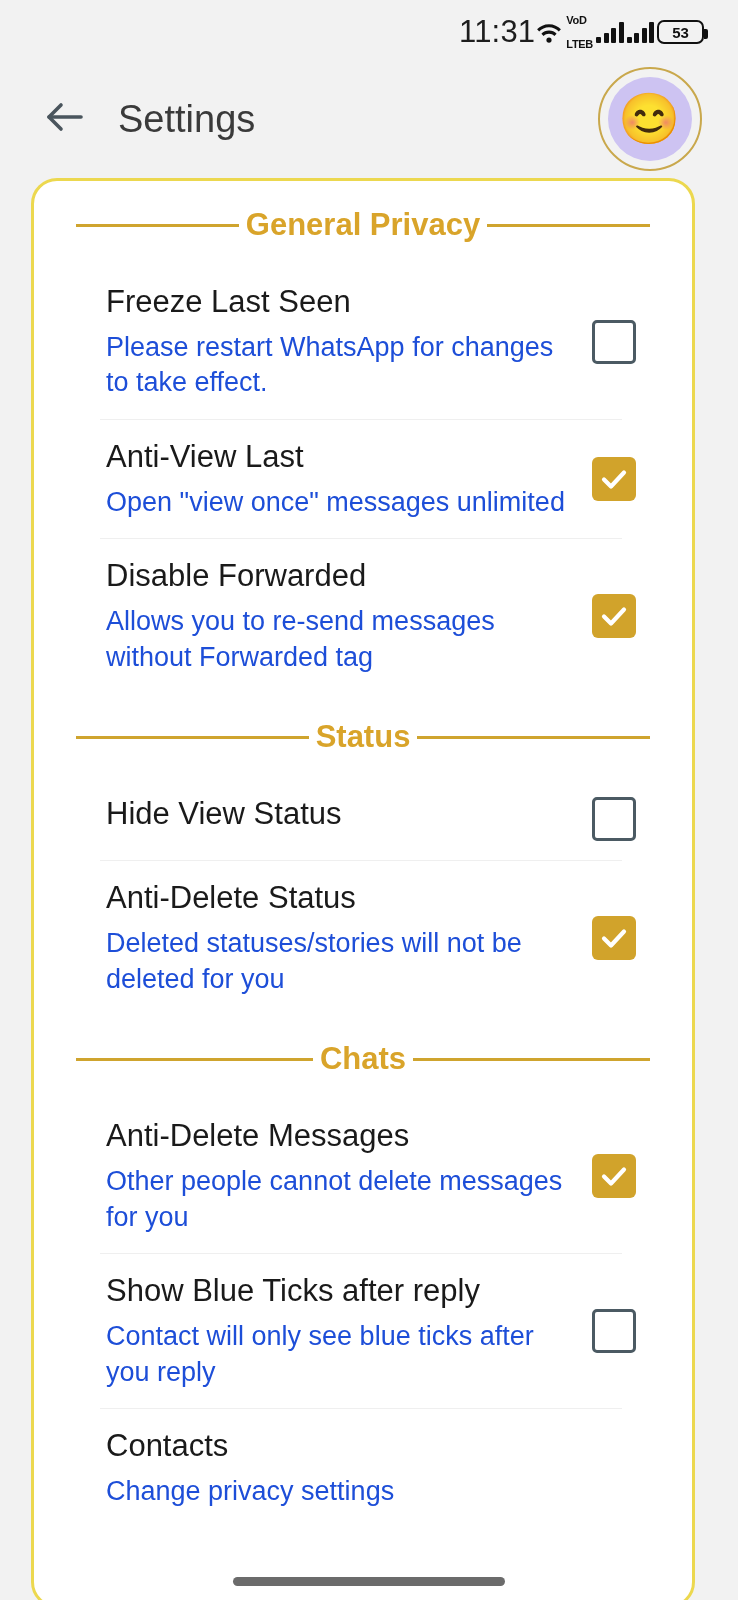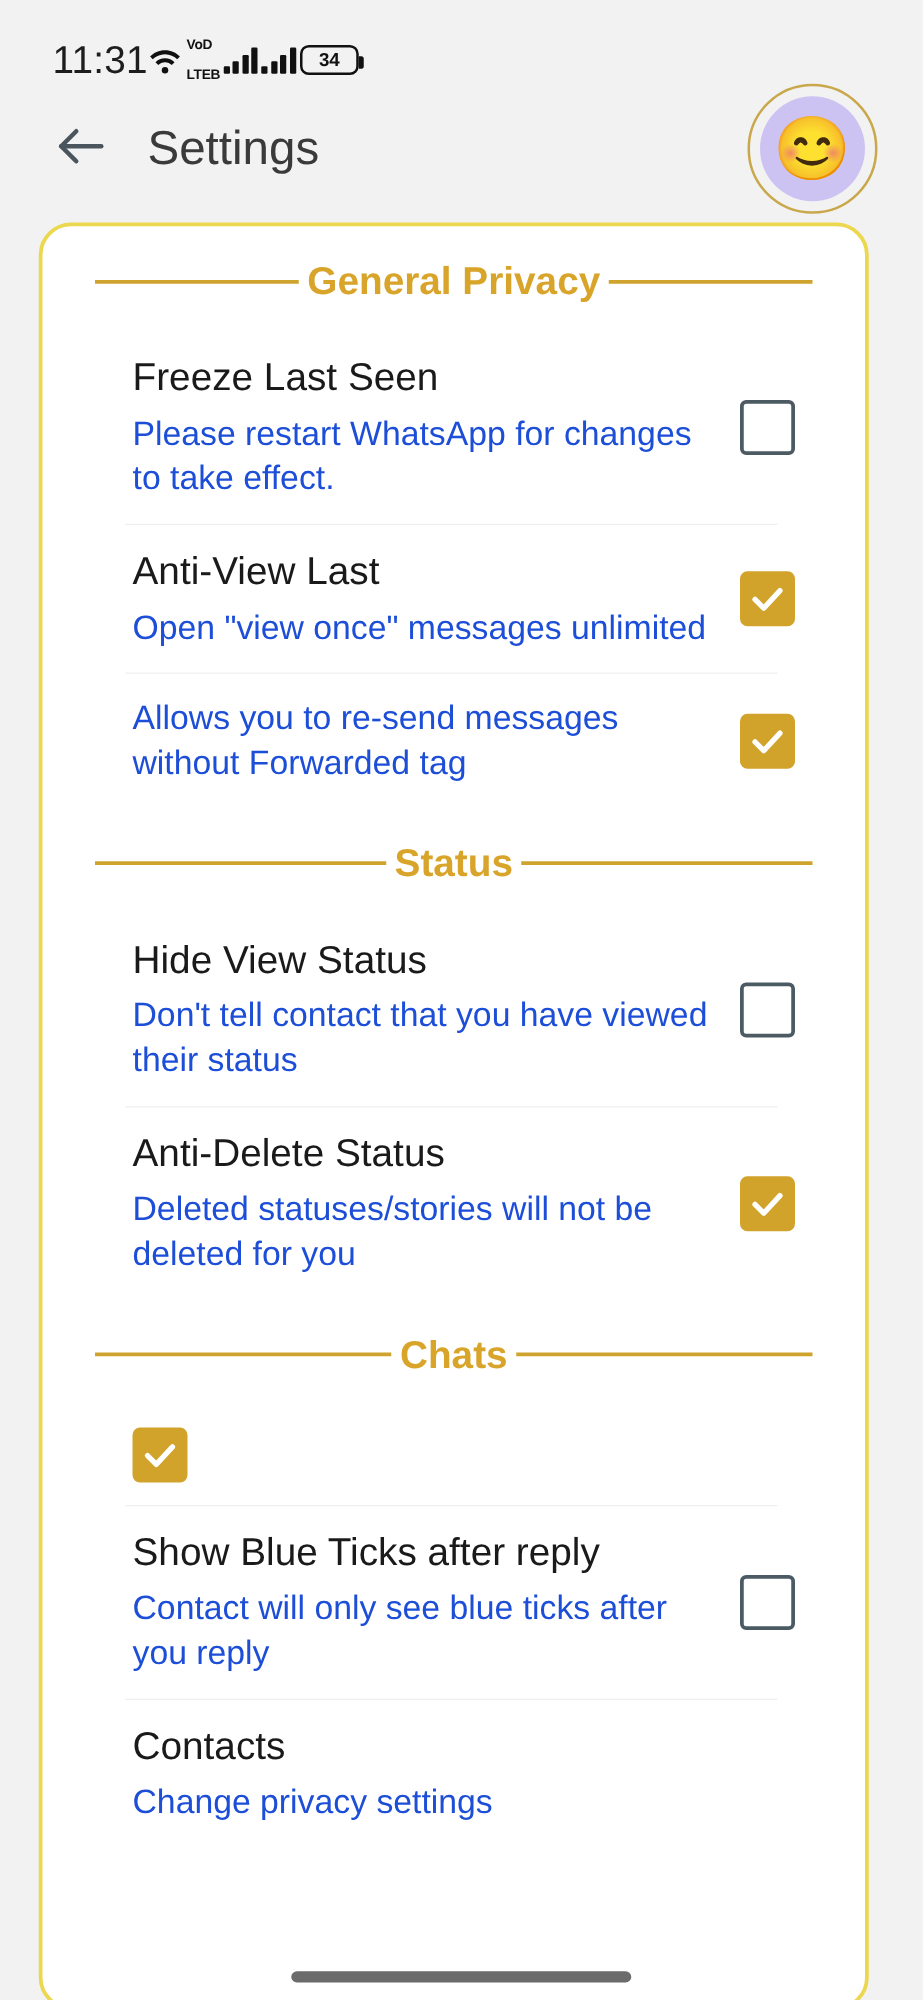--- a/index.html
+++ b/index.html
@@ -6,22 +6,22 @@
   html, body {
     width:738px; height:1600px;
     background:#f2f2f2;
     font-family:"Liberation Sans", sans-serif;
     overflow:hidden;
   }
   .screen { position:relative; width:738px; height:1600px; background:#f2f2f2; }
 
   
   .statusbar {
-    position:absolute; top:16px; left:0; right:0; height:64px;
-    display:flex; align-items:center; justify-content:flex-start;
+    position:absolute; top:0; left:0; right:0; height:64px;
+    display:flex; align-items:center; justify-content:flex-end;
     padding:0 34px 0 42px;
   }
   .clock { font-size:31px; color:#1d1d1d; letter-spacing:.2px; }
   .sb-right { display:flex; align-items:center; gap:3px; }
 
   .wifi-ic { width:28px; height:24px; position:relative; }
   .volte {
     display:flex; flex-direction:column; justify-content:center;
     line-height:1; height:26px;
   }
@@ -136,21 +136,21 @@
           <i></i>
       </span>
       <span class="bars">
         <i></i>
           <i></i>
           <i></i>
           <i></i>
       </span>
 
       <span class="batt">
-        <span>34</span>
+        <span>53</span>
       </span>
     </div>
   </div>
 
   <div class="appbar">
     <div class="back-btn">
       <span>
         <svg viewBox="0 0 48 48" width="48" height="48">
           <path d="M20 12 L8 24 L20 36" fill="none" stroke="#4a555d" stroke-width="3.6" stroke-linecap="round" stroke-linejoin="round"></path>
           <path d="M8 24 L40 24" fill="none" stroke="#4a555d" stroke-width="3.6" stroke-linecap="round"></path>
@@ -185,37 +185,37 @@
           </div>
           <span class="cb on">
             <svg viewBox="0 0 32 32">
               <path d="M6 16.5 L13 23.5 L26 9.5" fill="none" stroke="#fff" stroke-width="4.2" stroke-linecap="round" stroke-linejoin="round"></path>
             </svg>
           </span>
         </div>
         <div class="divider"></div>
         <div class="row">
           <div class="row-text">
+            <div class="row-title">Disable Forwarded</div>
             <div class="row-sub">Allows you to re-send messages without Forwarded tag</div>
           </div>
           <span class="cb on">
             <svg viewBox="0 0 32 32">
               <path d="M6 16.5 L13 23.5 L26 9.5" fill="none" stroke="#fff" stroke-width="4.2" stroke-linecap="round" stroke-linejoin="round"></path>
             </svg>
           </span>
         </div>
         <div class="section-head">
           <span class="rule left"></span>
           <h2>Status</h2>
           <span class="rule right"></span>
         </div>
         <div class="row">
           <div class="row-text">
             <div class="row-title">Hide View Status</div>
-            <div class="row-sub">Don't tell contact that you have viewed their status</div>
           </div>
           <span class="cb off"></span>
         </div>
         <div class="divider"></div>
         <div class="row">
           <div class="row-text">
             <div class="row-title">Anti-Delete Status</div>
             <div class="row-sub">Deleted statuses/stories will not be deleted for you</div>
           </div>
           <span class="cb on">
@@ -223,20 +223,24 @@
               <path d="M6 16.5 L13 23.5 L26 9.5" fill="none" stroke="#fff" stroke-width="4.2" stroke-linecap="round" stroke-linejoin="round"></path>
             </svg>
           </span>
         </div>
         <div class="section-head">
           <span class="rule left"></span>
           <h2>Chats</h2>
           <span class="rule right"></span>
         </div>
         <div class="row">
+          <div class="row-text">
+            <div class="row-title">Anti-Delete Messages</div>
+            <div class="row-sub">Other people cannot delete messages for you</div>
+          </div>
           <span class="cb on">
             <svg viewBox="0 0 32 32">
               <path d="M6 16.5 L13 23.5 L26 9.5" fill="none" stroke="#fff" stroke-width="4.2" stroke-linecap="round" stroke-linejoin="round"></path>
             </svg>
           </span>
         </div>
         <div class="divider"></div>
         <div class="row">
           <div class="row-text">
             <div class="row-title">Show Blue Ticks after reply</div>

